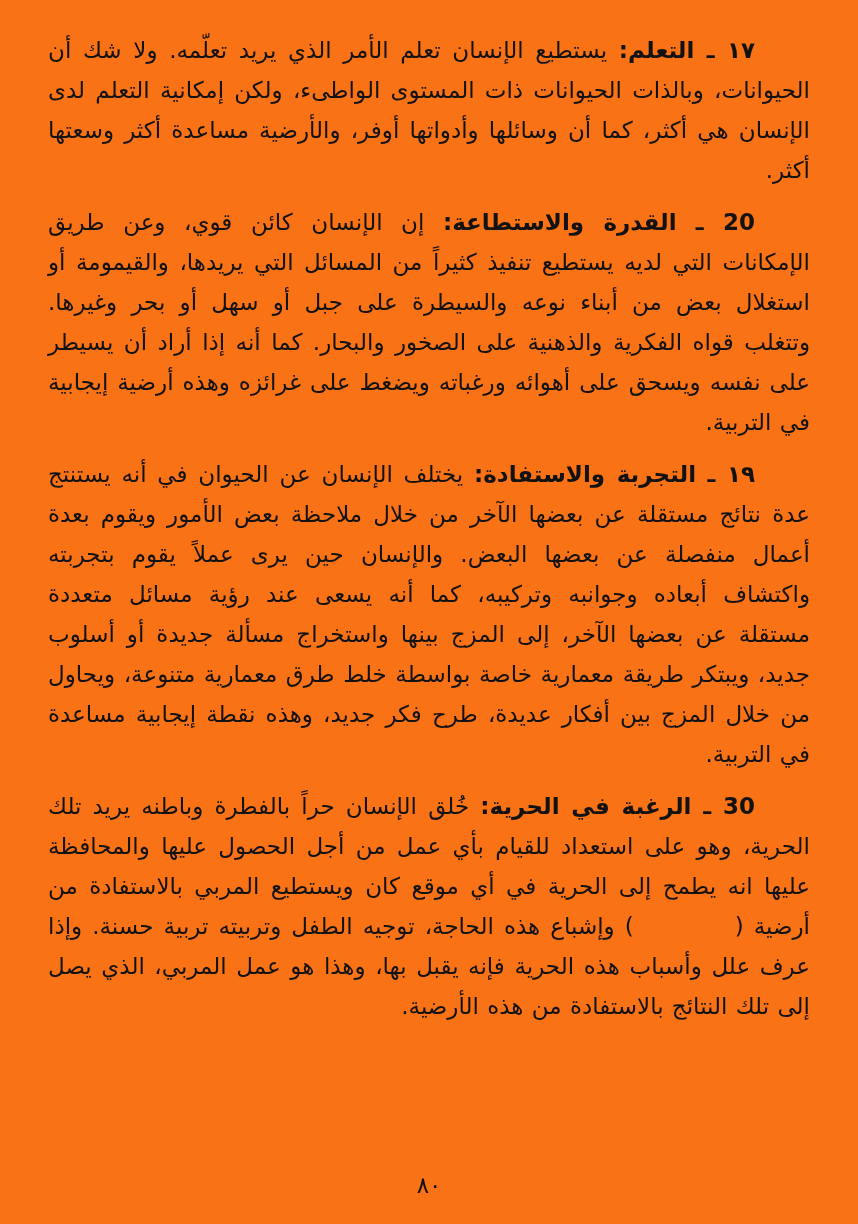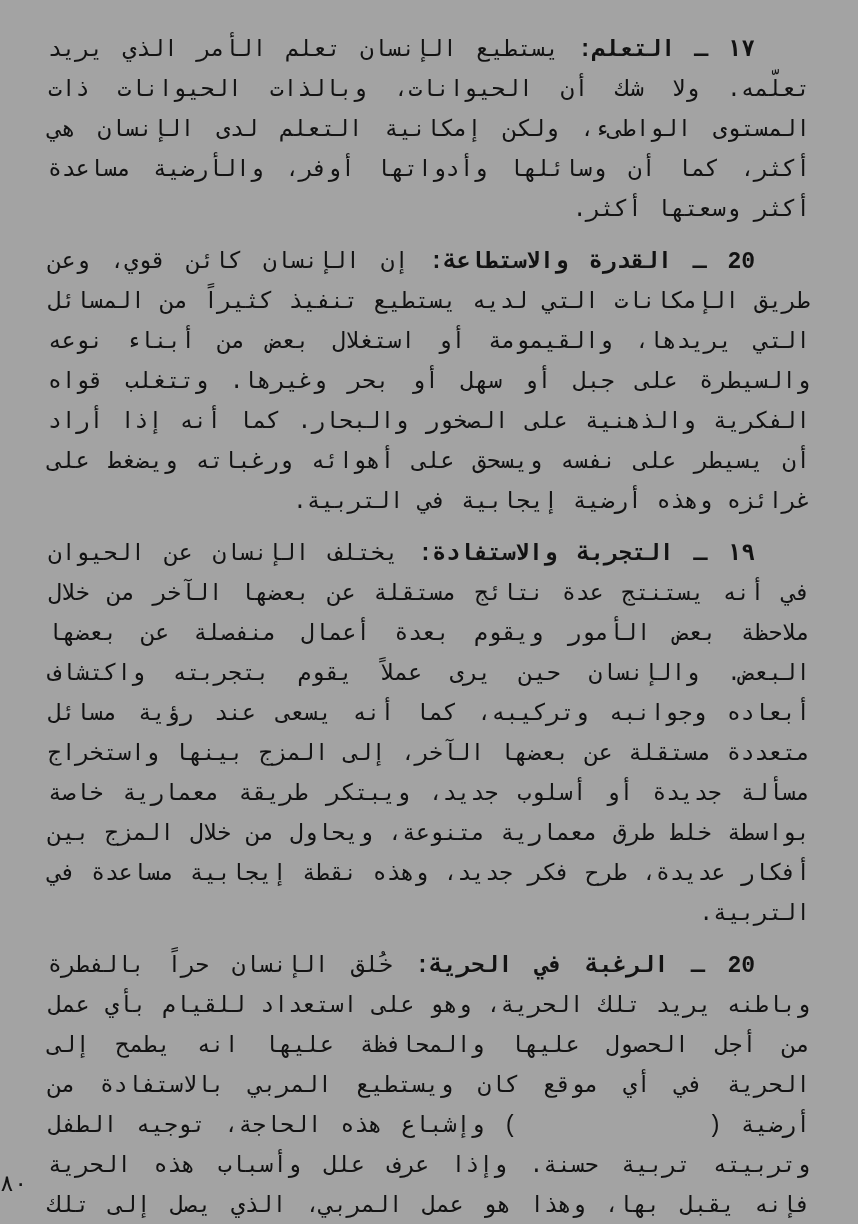--- a/index.html
+++ b/index.html
@@ -10,23 +10,22 @@
   body {
     width: 858px;
     height: 1224px;
     overflow: hidden;
     font-family: "DejaVu Sans", sans-serif;
   }
   .page {
     position: relative;
     width: 858px;
     height: 1224px;
-    background: #a3a3a3;
+    background: #f97316;
     color: #121212;
-    font-family: Liberation Mono, monospace;
   }
   .text-block {
     position: absolute;
     top: 30px;
     right: 48px;
     width: 762px;
     direction: rtl;
     text-align: justify;
     font-size: 23px;
     line-height: 40px;
@@ -38,21 +37,21 @@
     text-indent: 55px; 
   }
   .lead {
     font-weight: bold;
   }
   .page-number {
     position: absolute;
     bottom: 26px;
     left: 0;
     right: 0;
-    text-align: left;
+    text-align: center;
     direction: rtl;
     font-size: 23px;
     color: #121212;
   }
 </style>
 </head>
 <body>
 
 <div class="page">
   <main class="text-block">
@@ -67,20 +66,20 @@
       <b class="lead">20 ـ القدرة والاستطاعة:</b>
       <span>إن الإنسان كائن قوي، وعن طريق الإمكانات التي لديه يستطيع تنفيذ كثيراً من المسائل التي يريدها، والقيمومة أو استغلال بعض من أبناء نوعه والسيطرة على جبل أو سهل أو بحر وغيرها. وتتغلب قواه الفكرية والذهنية على الصخور والبحار. كما أنه إذا أراد أن يسيطر على نفسه ويسحق على أهوائه ورغباته ويضغط على غرائزه وهذه أرضية إيجابية في التربية.</span>
     </p>
 
     <p class="para">
       <b class="lead">١٩ ـ التجربة والاستفادة:</b>
       <span>يختلف الإنسان عن الحيوان في أنه يستنتج عدة نتائج مستقلة عن بعضها الآخر من خلال ملاحظة بعض الأمور ويقوم بعدة أعمال منفصلة عن بعضها البعض. والإنسان حين يرى عملاً يقوم بتجربته واكتشاف أبعاده وجوانبه وتركيبه، كما أنه يسعى عند رؤية مسائل متعددة مستقلة عن بعضها الآخر، إلى المزج بينها واستخراج مسألة جديدة أو أسلوب جديد، ويبتكر طريقة معمارية خاصة بواسطة خلط طرق معمارية متنوعة، ويحاول من خلال المزج بين أفكار عديدة، طرح فكر جديد، وهذه نقطة إيجابية مساعدة في التربية.</span>
     </p>
 
     <p class="para">
-      <b class="lead">20 ـ الرغبة في الحرية:</b>
+      <b class="lead">30 ـ الرغبة في الحرية:</b>
       <span>خُلق الإنسان حراً بالفطرة وباطنه يريد تلك الحرية، وهو على استعداد للقيام بأي عمل من أجل الحصول عليها والمحافظة عليها انه يطمح إلى الحرية في أي موقع كان ويستطيع المربي بالاستفادة من أرضية (&nbsp;&nbsp;&nbsp;&nbsp;&nbsp;&nbsp;&nbsp;&nbsp;&nbsp;&nbsp;) وإشباع هذه الحاجة، توجيه الطفل وتربيته تربية حسنة. وإذا عرف علل وأسباب هذه الحرية فإنه يقبل بها، وهذا هو عمل المربي، الذي يصل إلى تلك النتائج بالاستفادة من هذه الأرضية.</span>
     </p>
 
   </main>
 
   <footer class="page-number">٨٠</footer>
 </div>
 
 </body></html>

